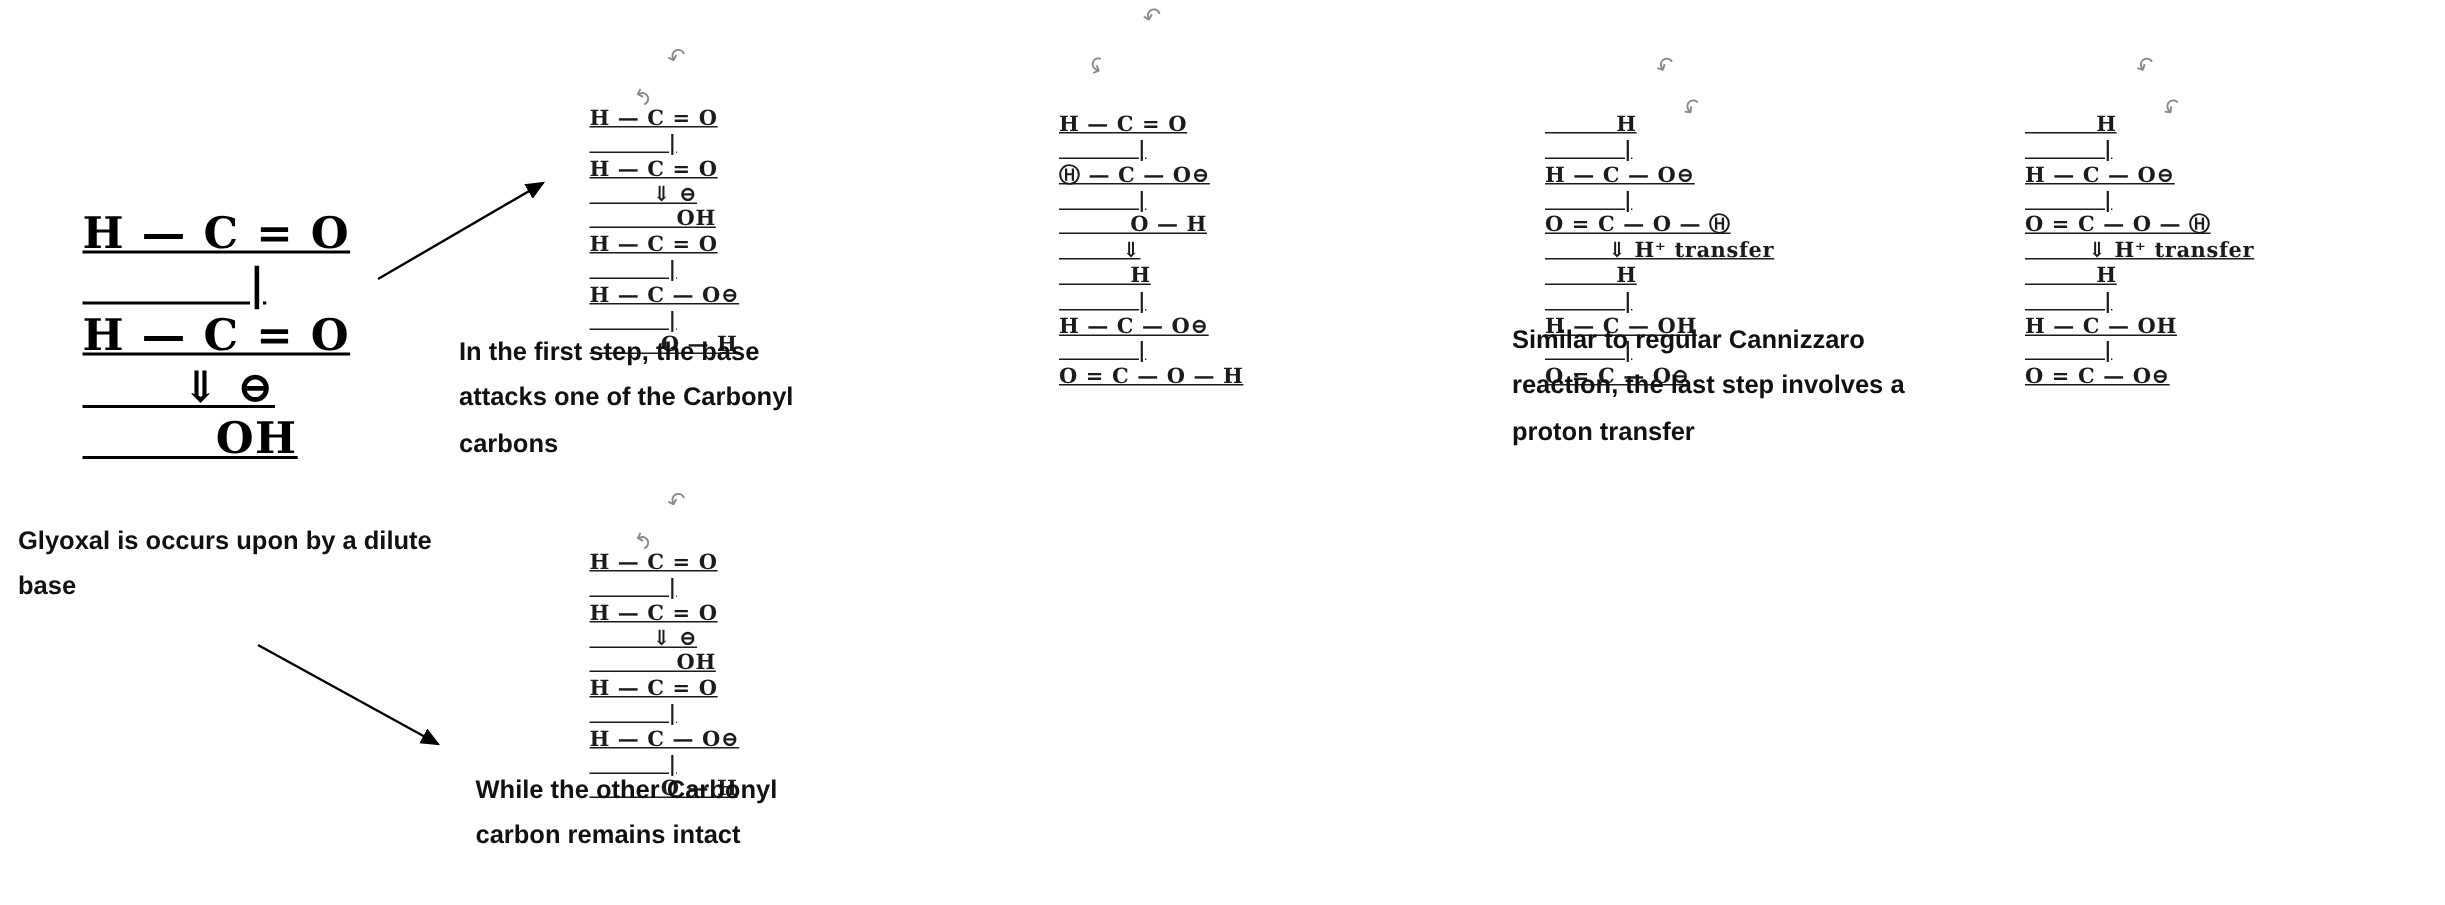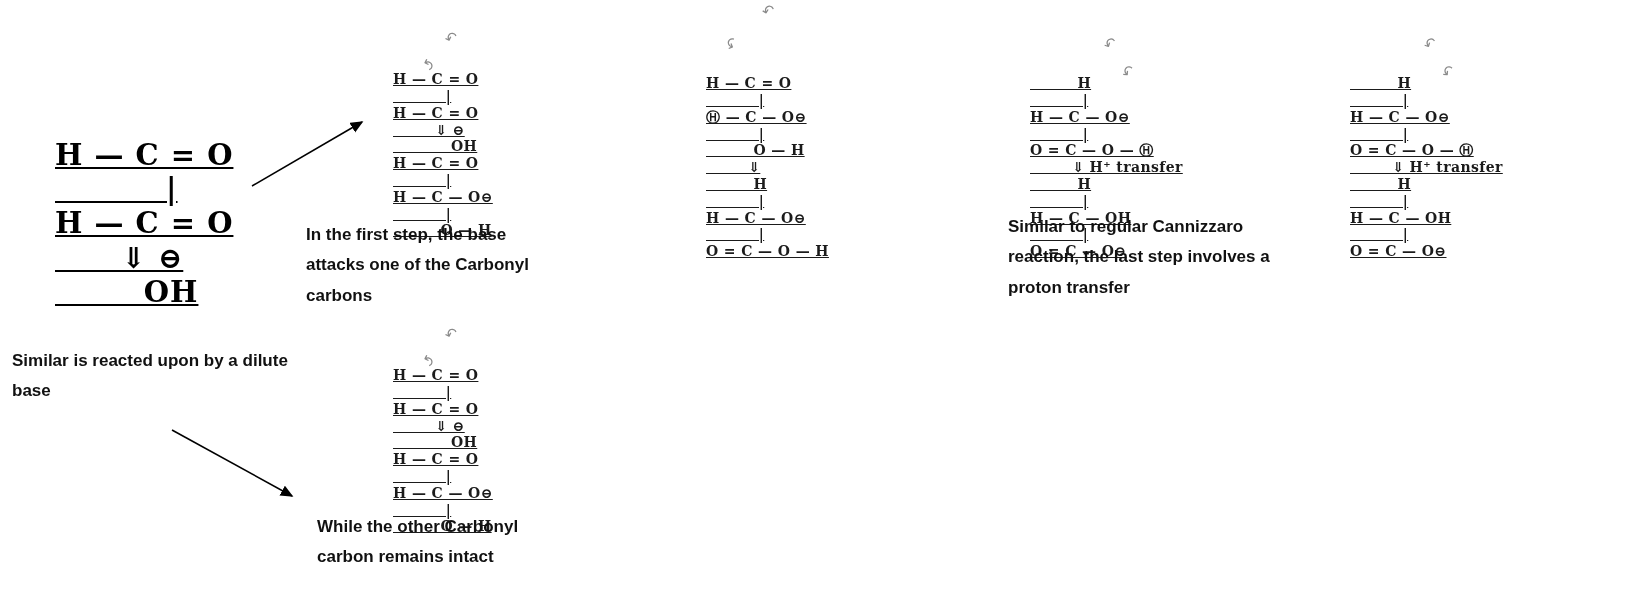--- a/index.html
+++ b/index.html
@@ -67,21 +67,21 @@
   .pos-cap4{left:1008px;top:212px;width:270px;}
   .pos-cap5{left:1282px;top:216px;width:280px;}
   .arrows{position:absolute;left:140px;top:90px;}
 </style>
 </head>
 <body>
 
 <div id="canvas">
 
   <div class="structure glyoxal pos-glyoxal"><span class="struct-line">H — C = O</span><span class="struct-line">          |</span><span class="struct-line">H — C = O</span><span class="struct-line">      ⇓ ⊖</span><span class="struct-line">        OH</span></div>
-  <div class="caption pos-cap-glyoxal">Similar is reacted upon by a dilute base</div>
+  <div class="caption pos-cap-glyoxal">Glyoxal is occurs upon by a dilute base</div>
 
   <svg class="arrows" width="260" height="440" viewBox="0 0 260 440">
     <defs>
       <marker id="ah" markerWidth="9" markerHeight="8" refX="7" refY="3.5" orient="auto">
         <path d="M0,0 L8,3.5 L0,7 Z" fill="#000"></path>
       </marker>
     </defs>
     <line x1="112" y1="96" x2="222" y2="32" stroke="#000" stroke-width="1.6" marker-end="url(#ah)"></line>
     <line x1="32" y1="340" x2="152" y2="406" stroke="#000" stroke-width="1.6" marker-end="url(#ah)"></line>
   </svg>

